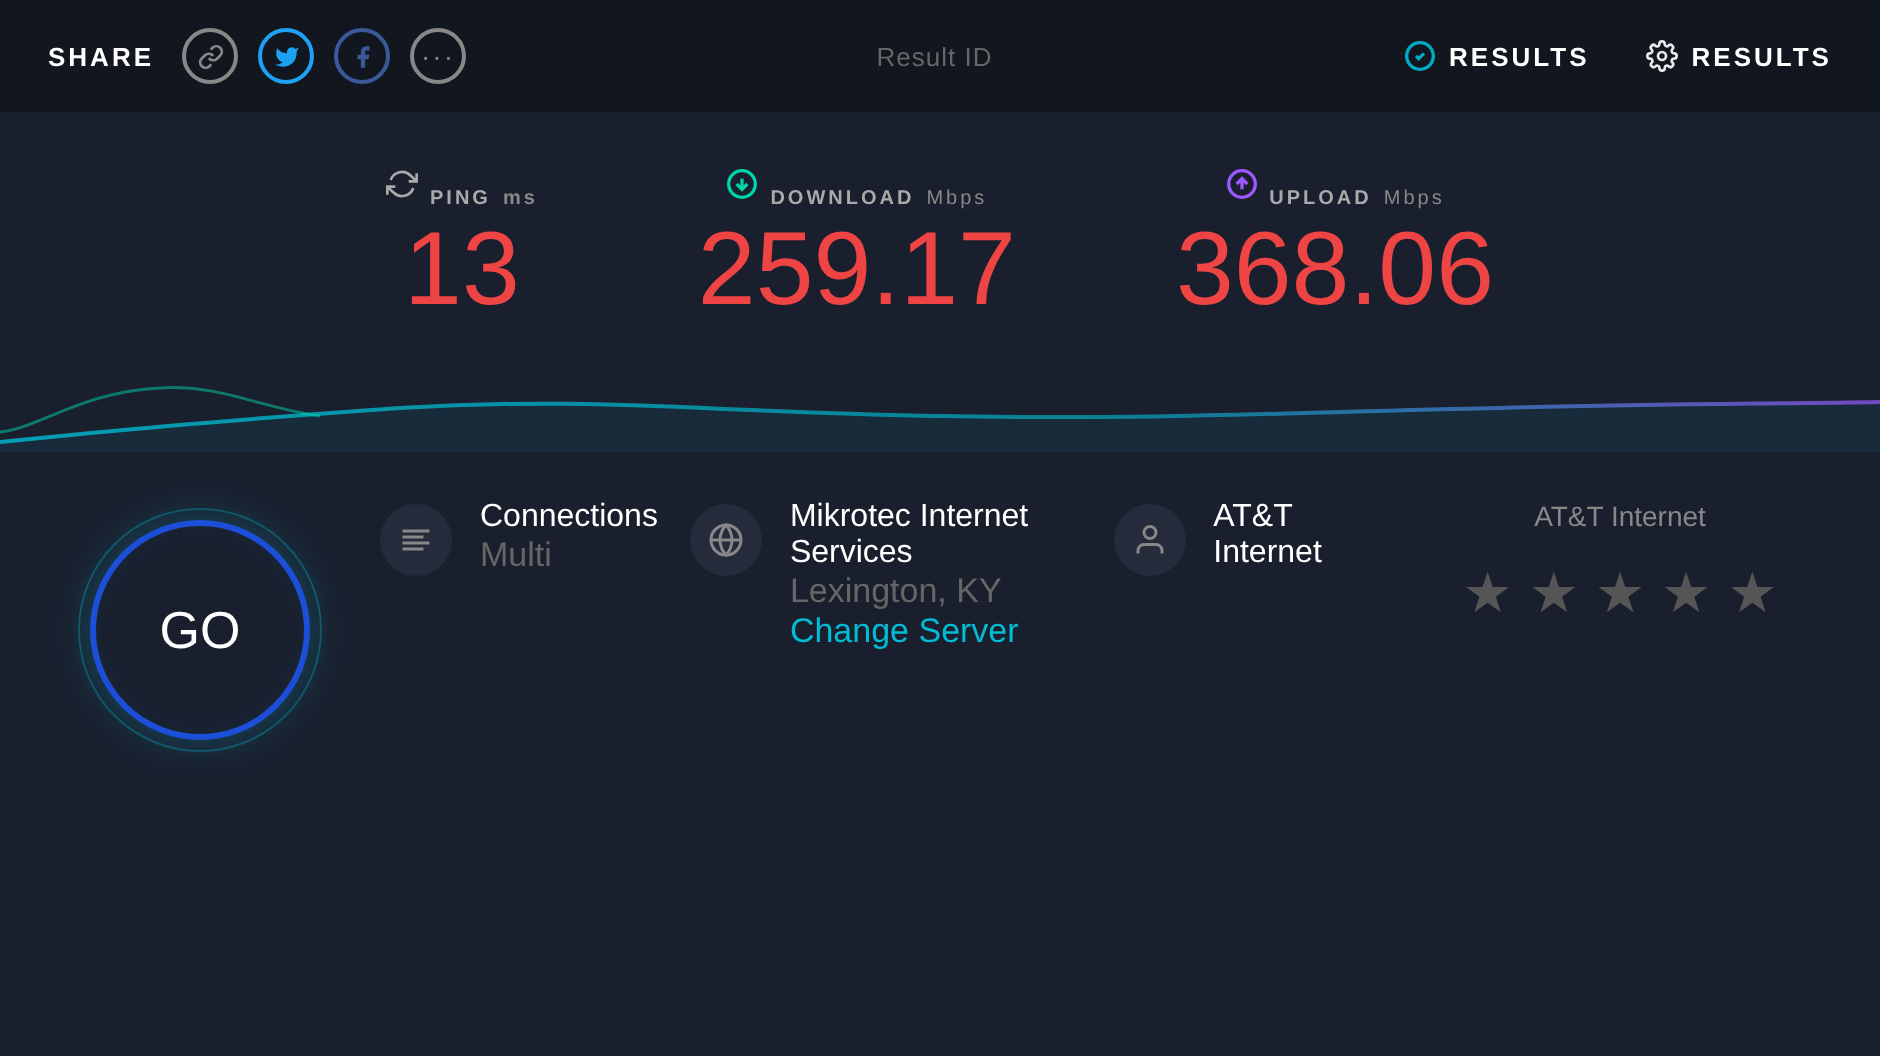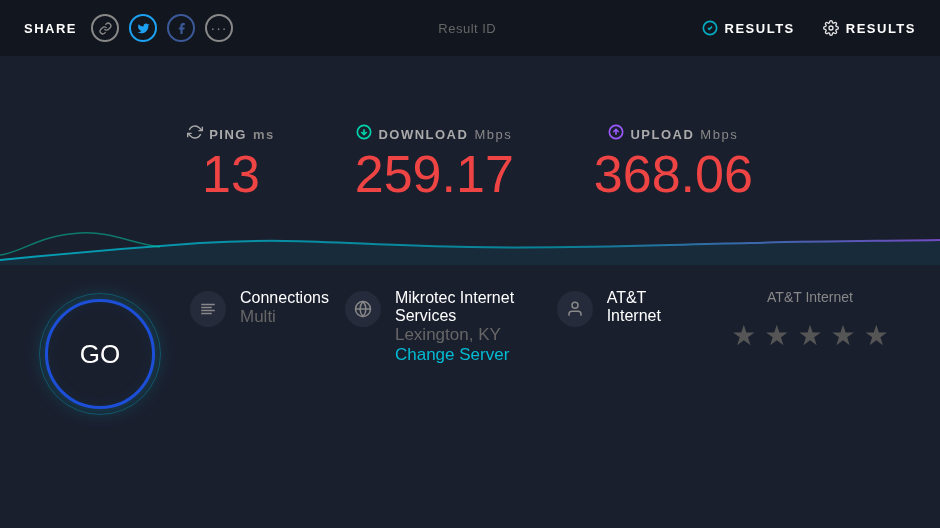--- a/index.html
+++ b/index.html
@@ -94,29 +94,28 @@
       gap: 80px;
       padding: 28px 0 10px 0;
     }
 
     .stat-block {
       text-align: center;
     }
 
     .stat-label {
       display: flex;
-      align-items: center;
+      align-items: flex-end;
       justify-content: center;
       gap: 6px;
-      font-size: 13px;
+      font-size: 10px;
       font-weight: 700;
       letter-spacing: 1.5px;
       color: #aaa;
       margin-bottom: 4px;
-      margin-top: 40px;
     }
 
     .stat-label .stat-icon {
       font-size: 16px;
     }
 
     .stat-icon-ping { color: #aaa; }
     .stat-icon-down { color: #00d4aa; }
     .stat-icon-up { color: #9b59ff; }
 

